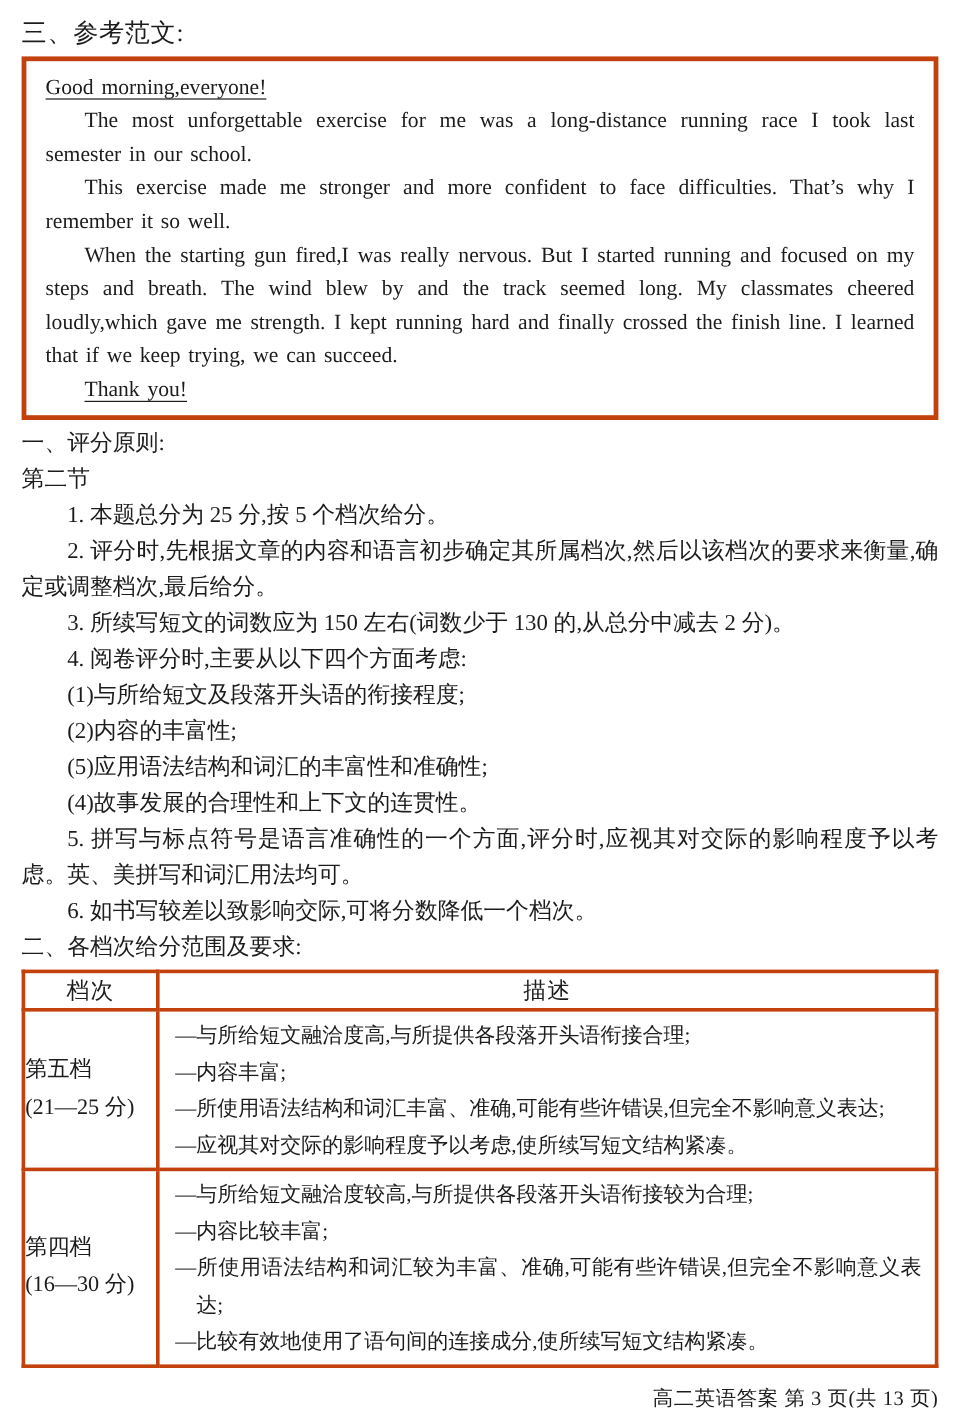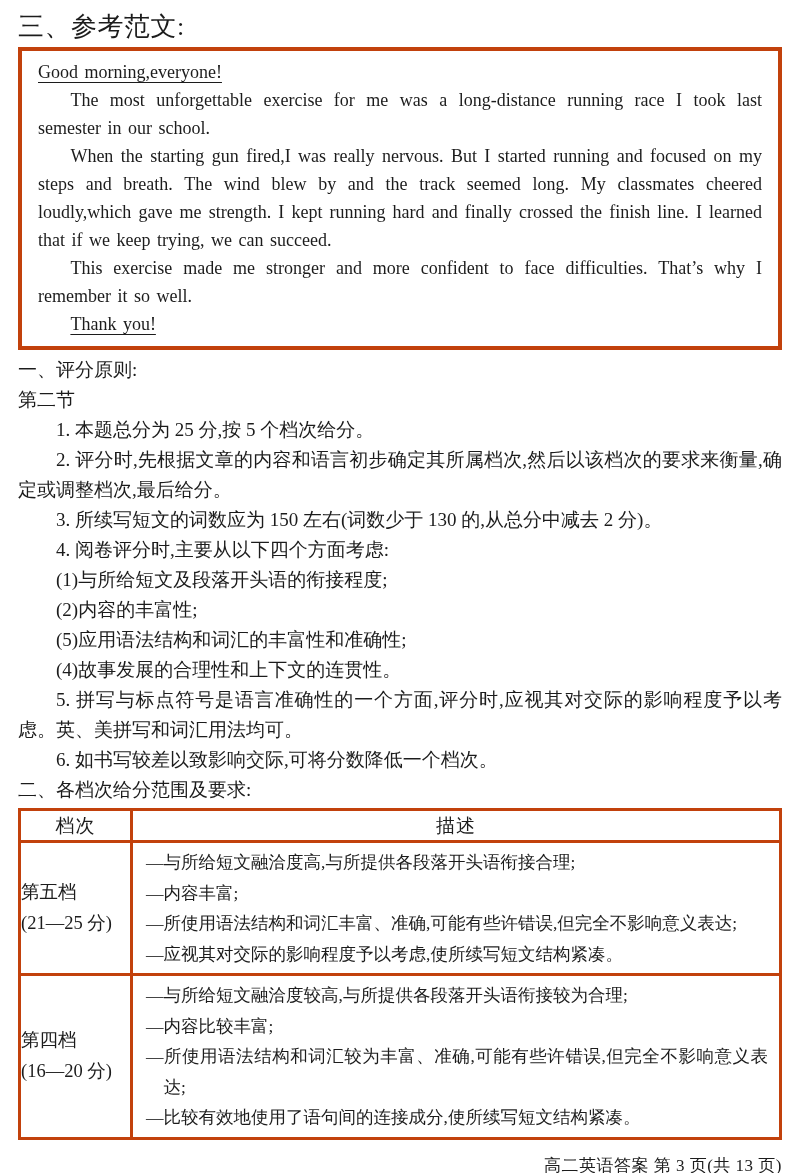--- a/index.html
+++ b/index.html
@@ -5,21 +5,21 @@
   * { margin: 0; padding: 0; box-sizing: border-box; }
   html, body { width: 800px; height: 1173px; background: #ffffff; overflow: hidden; }
   body {
     font-family: "Liberation Serif", "DejaVu Serif", serif;
     color: #1c1c1c;
   }
   .page { width: 800px; height: 1173px; padding: 14px 18px 0 18px; position: relative; }
 
   
   .sec-title {
-    font-size: 26px;
+    font-size: 21px;
     line-height: 26px;
     margin-bottom: 7px;
     letter-spacing: 0.5px;
   }
 
   
   .essay-box {
     border: 4px solid #c2410c;
     padding: 7px 16px 8px 16px;
     font-size: 18px;
@@ -82,22 +82,22 @@
 </head>
 <body>
 
 <div class="page">
 
   <div class="sec-title">三、参考范文:</div>
 
   <div class="essay-box">
     <p><span class="underlined">Good morning,everyone!</span></p>
     <p class="indented">The most unforgettable exercise for me was a long-distance running race I took last semester in our school.</p>
+    <p class="indented">This exercise made me stronger and more confident to face difficulties. That’s why I remember it so well.</p>
     <p class="indented">When the starting gun fired,I was really nervous. But I started running and focused on my steps and breath. The wind blew by and the track seemed long. My classmates cheered loudly,which gave me strength. I kept running hard and finally crossed the finish line. I learned that if we keep trying, we can succeed.</p>
-    <p class="indented">This exercise made me stronger and more confident to face difficulties. That’s why I remember it so well.</p>
     <p class="indented"><span class="underlined">Thank you!</span></p>
   </div>
 
   <div class="body-text">
     <p>一、评分原则:</p>
     <p>第二节</p>
     <p class="item">1. 本题总分为 25 分,按 5 个档次给分。</p>
     <p class="item">2. 评分时,先根据文章的内容和语言初步确定其所属档次,然后以该档次的要求来衡量,确定或调整档次,最后给分。</p>
     <p class="item">3. 所续写短文的词数应为 150 左右(词数少于 130 的,从总分中减去 2 分)。</p>
     <p class="item">4. 阅卷评分时,主要从以下四个方面考虑:</p>
@@ -128,21 +128,21 @@
       <td class="desc-cell">
         <div class="bullet-line">—与所给短文融洽度高,与所提供各段落开头语衔接合理;</div>
         <div class="bullet-line">—内容丰富;</div>
         <div class="bullet-line">—所使用语法结构和词汇丰富、准确,可能有些许错误,但完全不影响意义表达;</div>
         <div class="bullet-line">—应视其对交际的影响程度予以考虑,使所续写短文结构紧凑。</div>
       </td>
     </tr>
     <tr class="row-four">
       <td class="level-cell">
         <div>第四档</div>
-        <div>(16—20 分)</div>
+        <div>(16—30 分)</div>
       </td>
       <td class="desc-cell">
         <div class="bullet-line">—与所给短文融洽度较高,与所提供各段落开头语衔接较为合理;</div>
         <div class="bullet-line">—内容比较丰富;</div>
         <div class="bullet-line">—所使用语法结构和词汇较为丰富、准确,可能有些许错误,但完全不影响意义表达;</div>
         <div class="bullet-line">—比较有效地使用了语句间的连接成分,使所续写短文结构紧凑。</div>
       </td>
     </tr>
   </tbody>
     </table>

